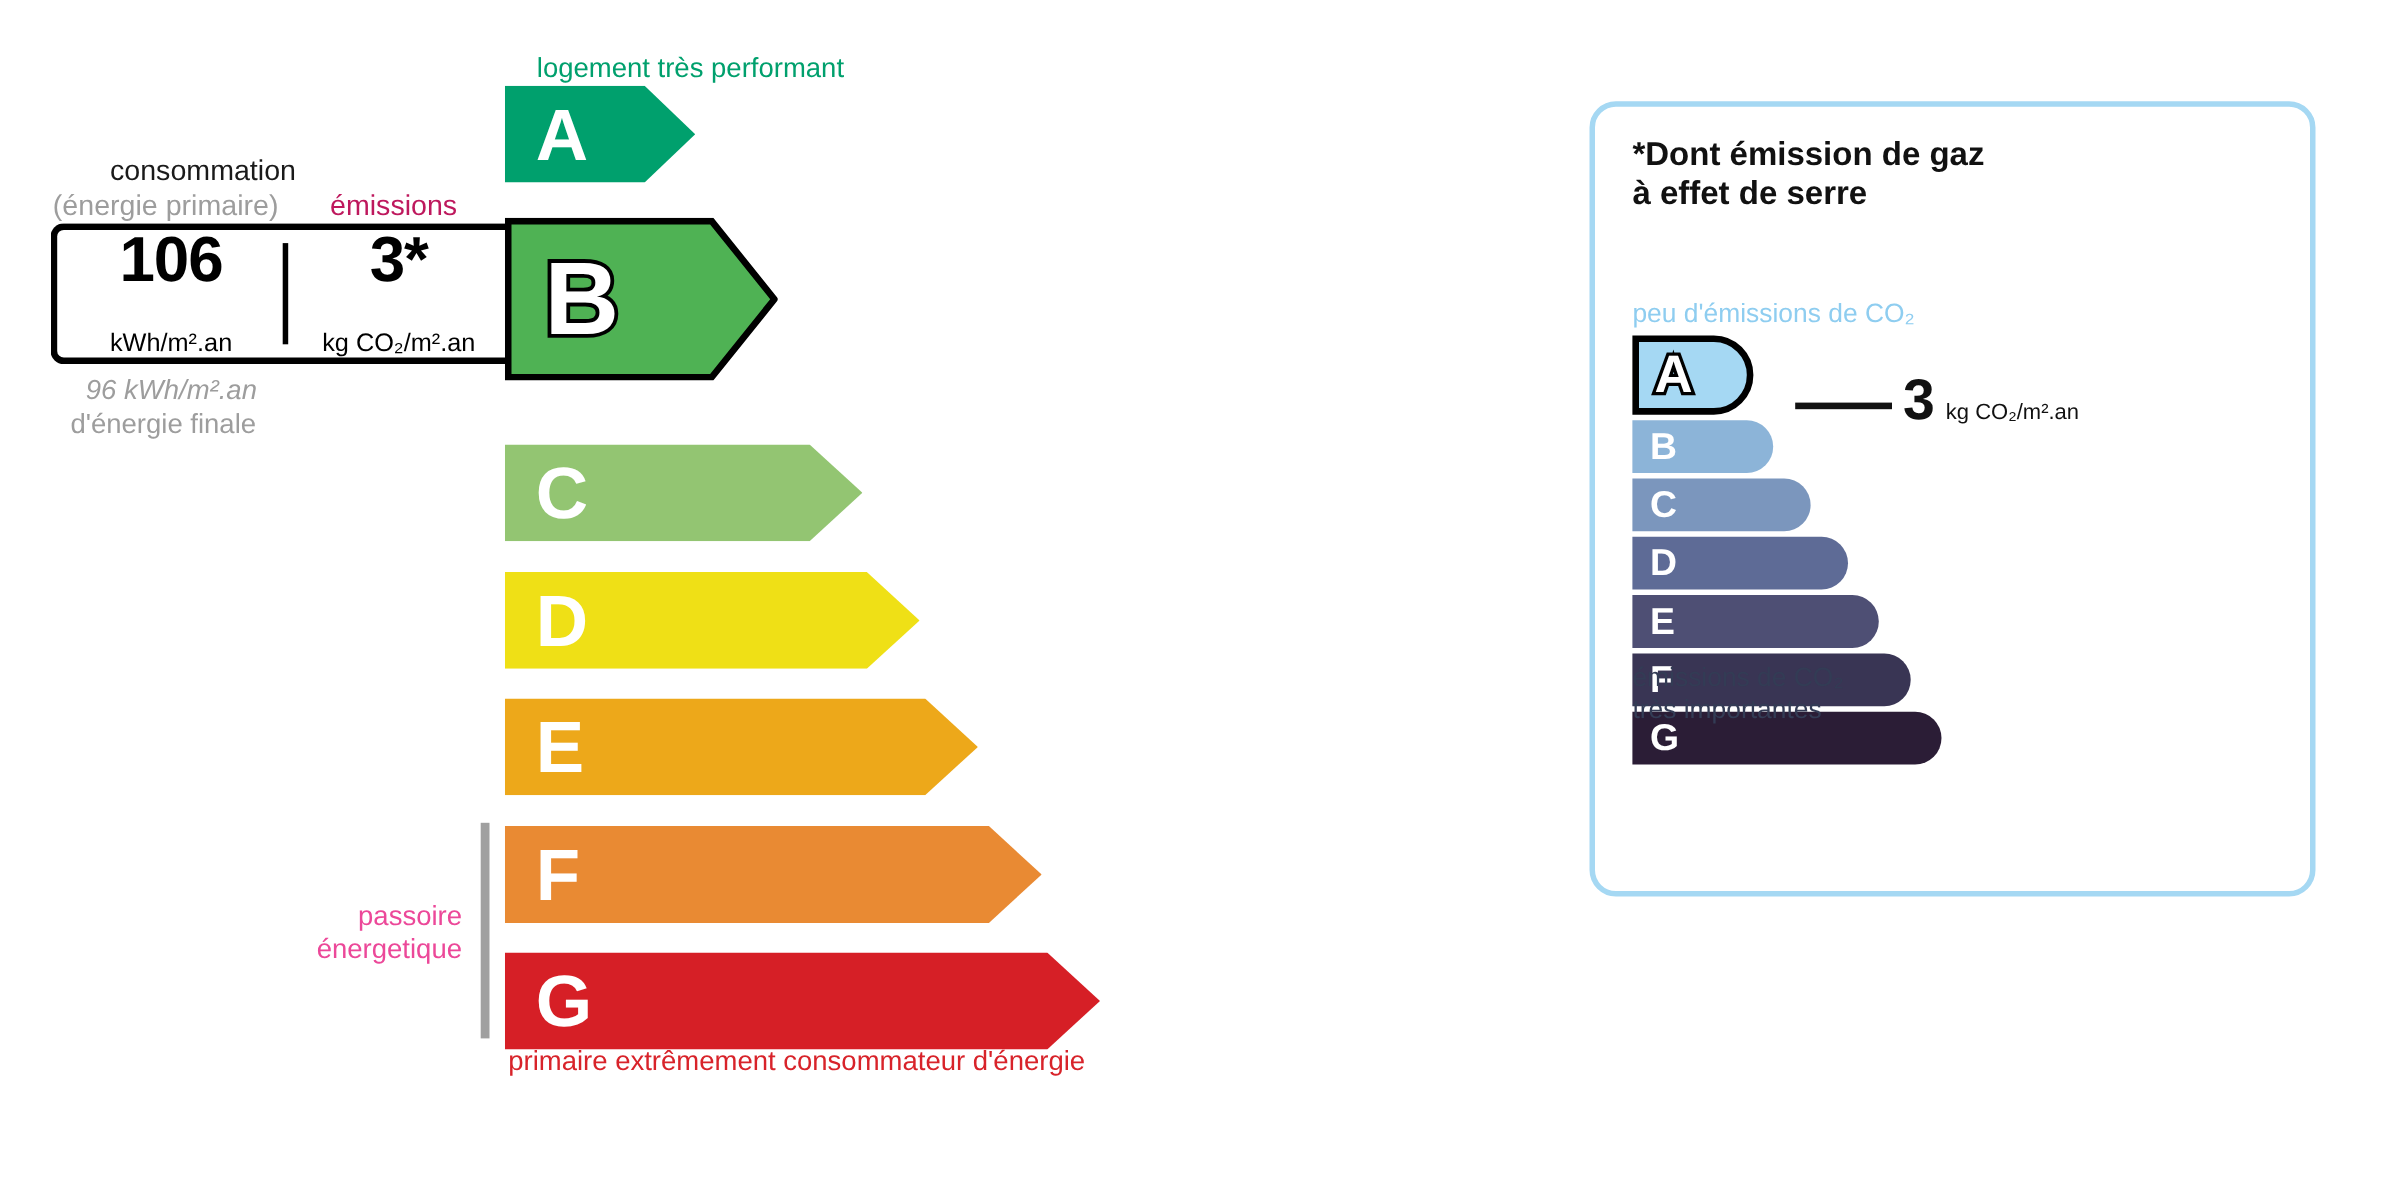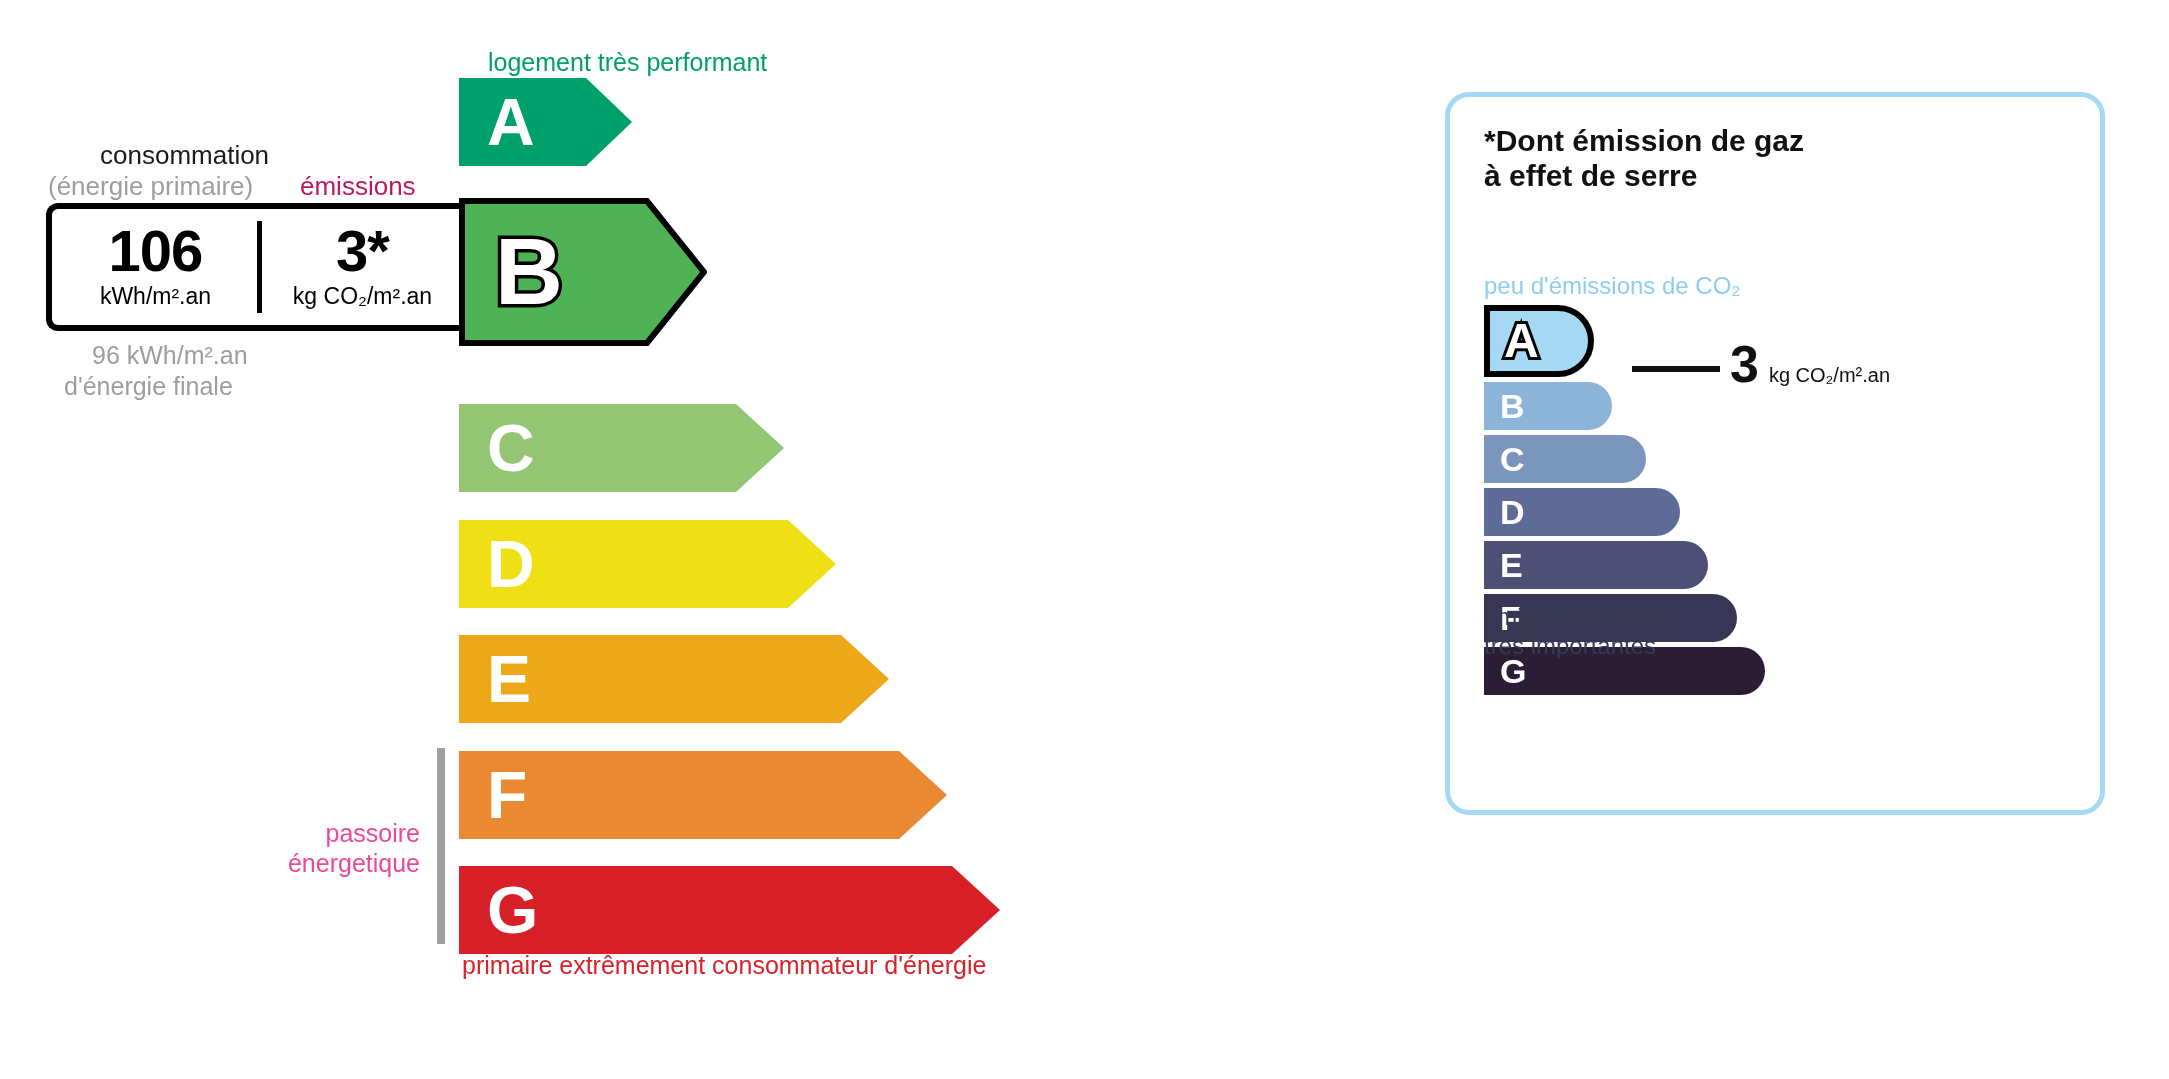--- a/index.html
+++ b/index.html
@@ -64,21 +64,21 @@
     background: #ffffff;
     box-sizing: border-box;
     display: flex;
     align-items: stretch;
   }
   .value-cell {
     flex: 1 1 0;
     display: flex;
     flex-direction: column;
     align-items: center;
-    justify-content: center;
+    justify-content: space-between;
     position: relative;
   }
   .value-cell .big {
     font-size: 58px;
     font-weight: 700;
     line-height: 0.92;
     color: #000000;
     letter-spacing: -1px;
   }
   .value-cell .unit {
@@ -99,21 +99,21 @@
 
   
   #final-energy {
     position: absolute;
     left: 64px;
     top: 340px;
     font-size: 25px;
     color: #9d9d9d;
     line-height: 1.22;
   }
-  #final-energy .l1 { margin-left: 28px; display: block; }
+  #final-energy .l1 { margin-left: 14px; display: block; font-style: italic; }
   #final-energy .l2 { display: block; }
 
   
   #caption-top {
     position: absolute;
     left: 488px;
     top: 48px;
     font-size: 25px;
     color: #00a06d;
     white-space: nowrap;

